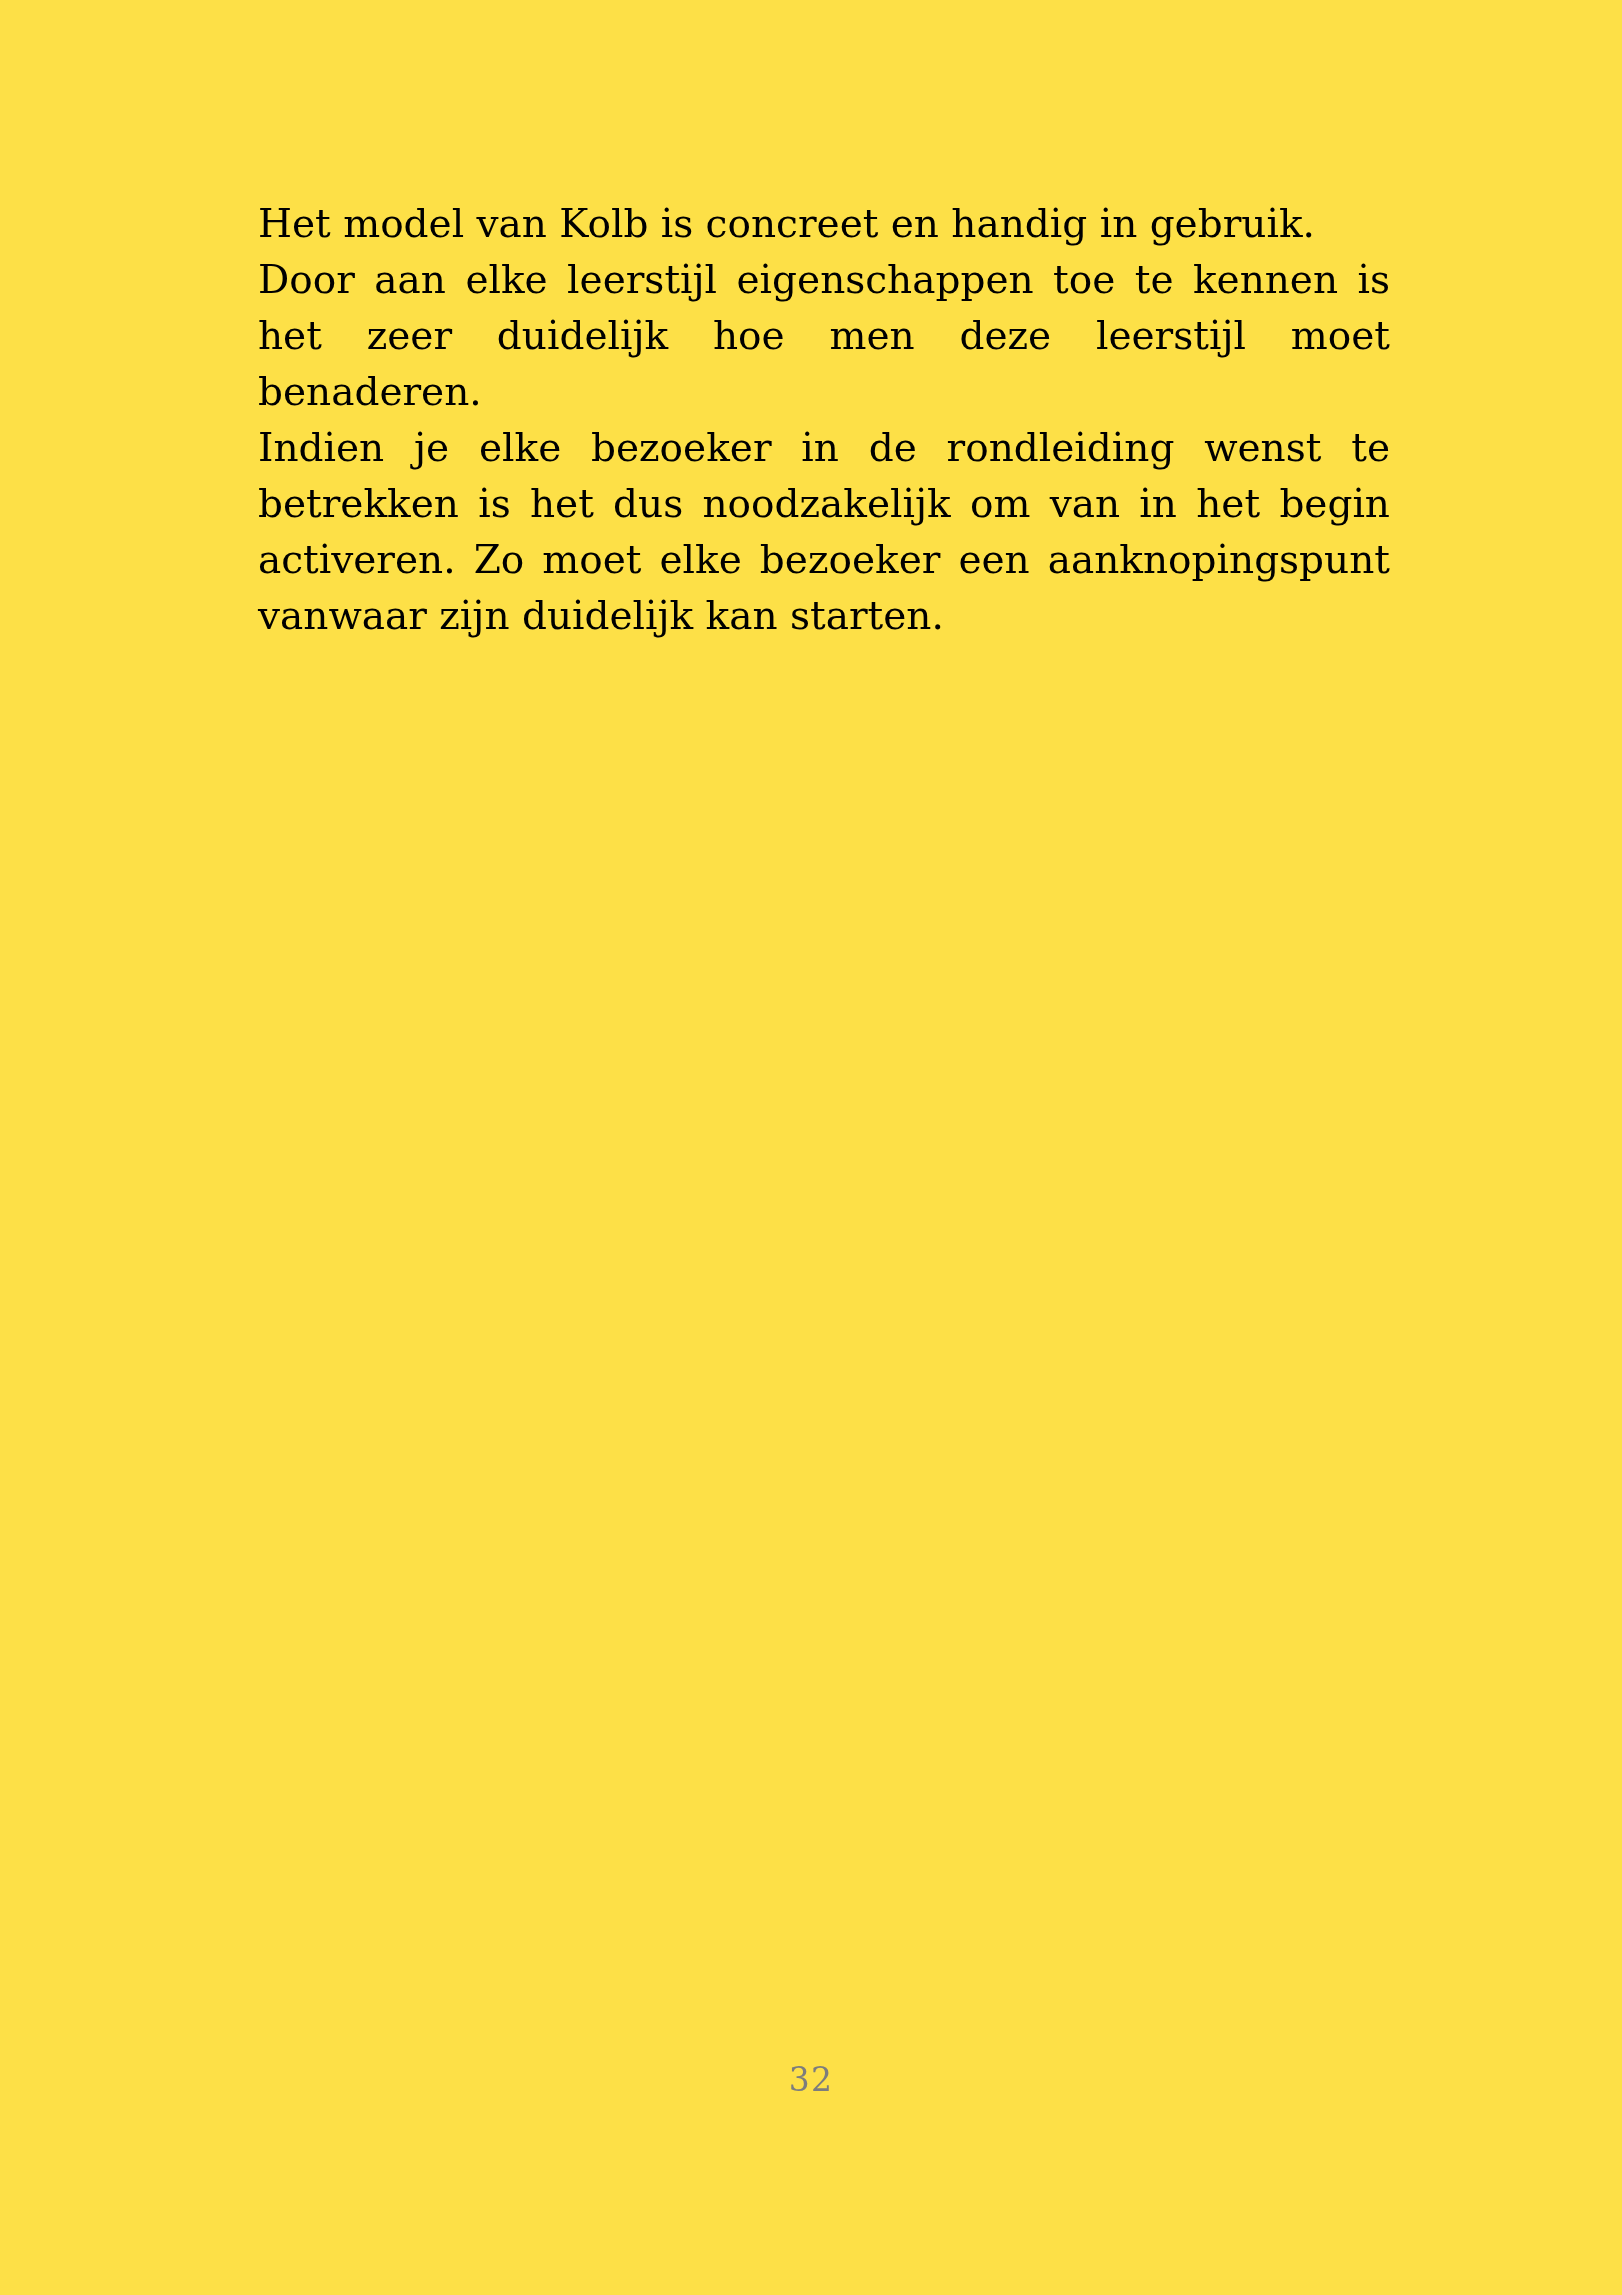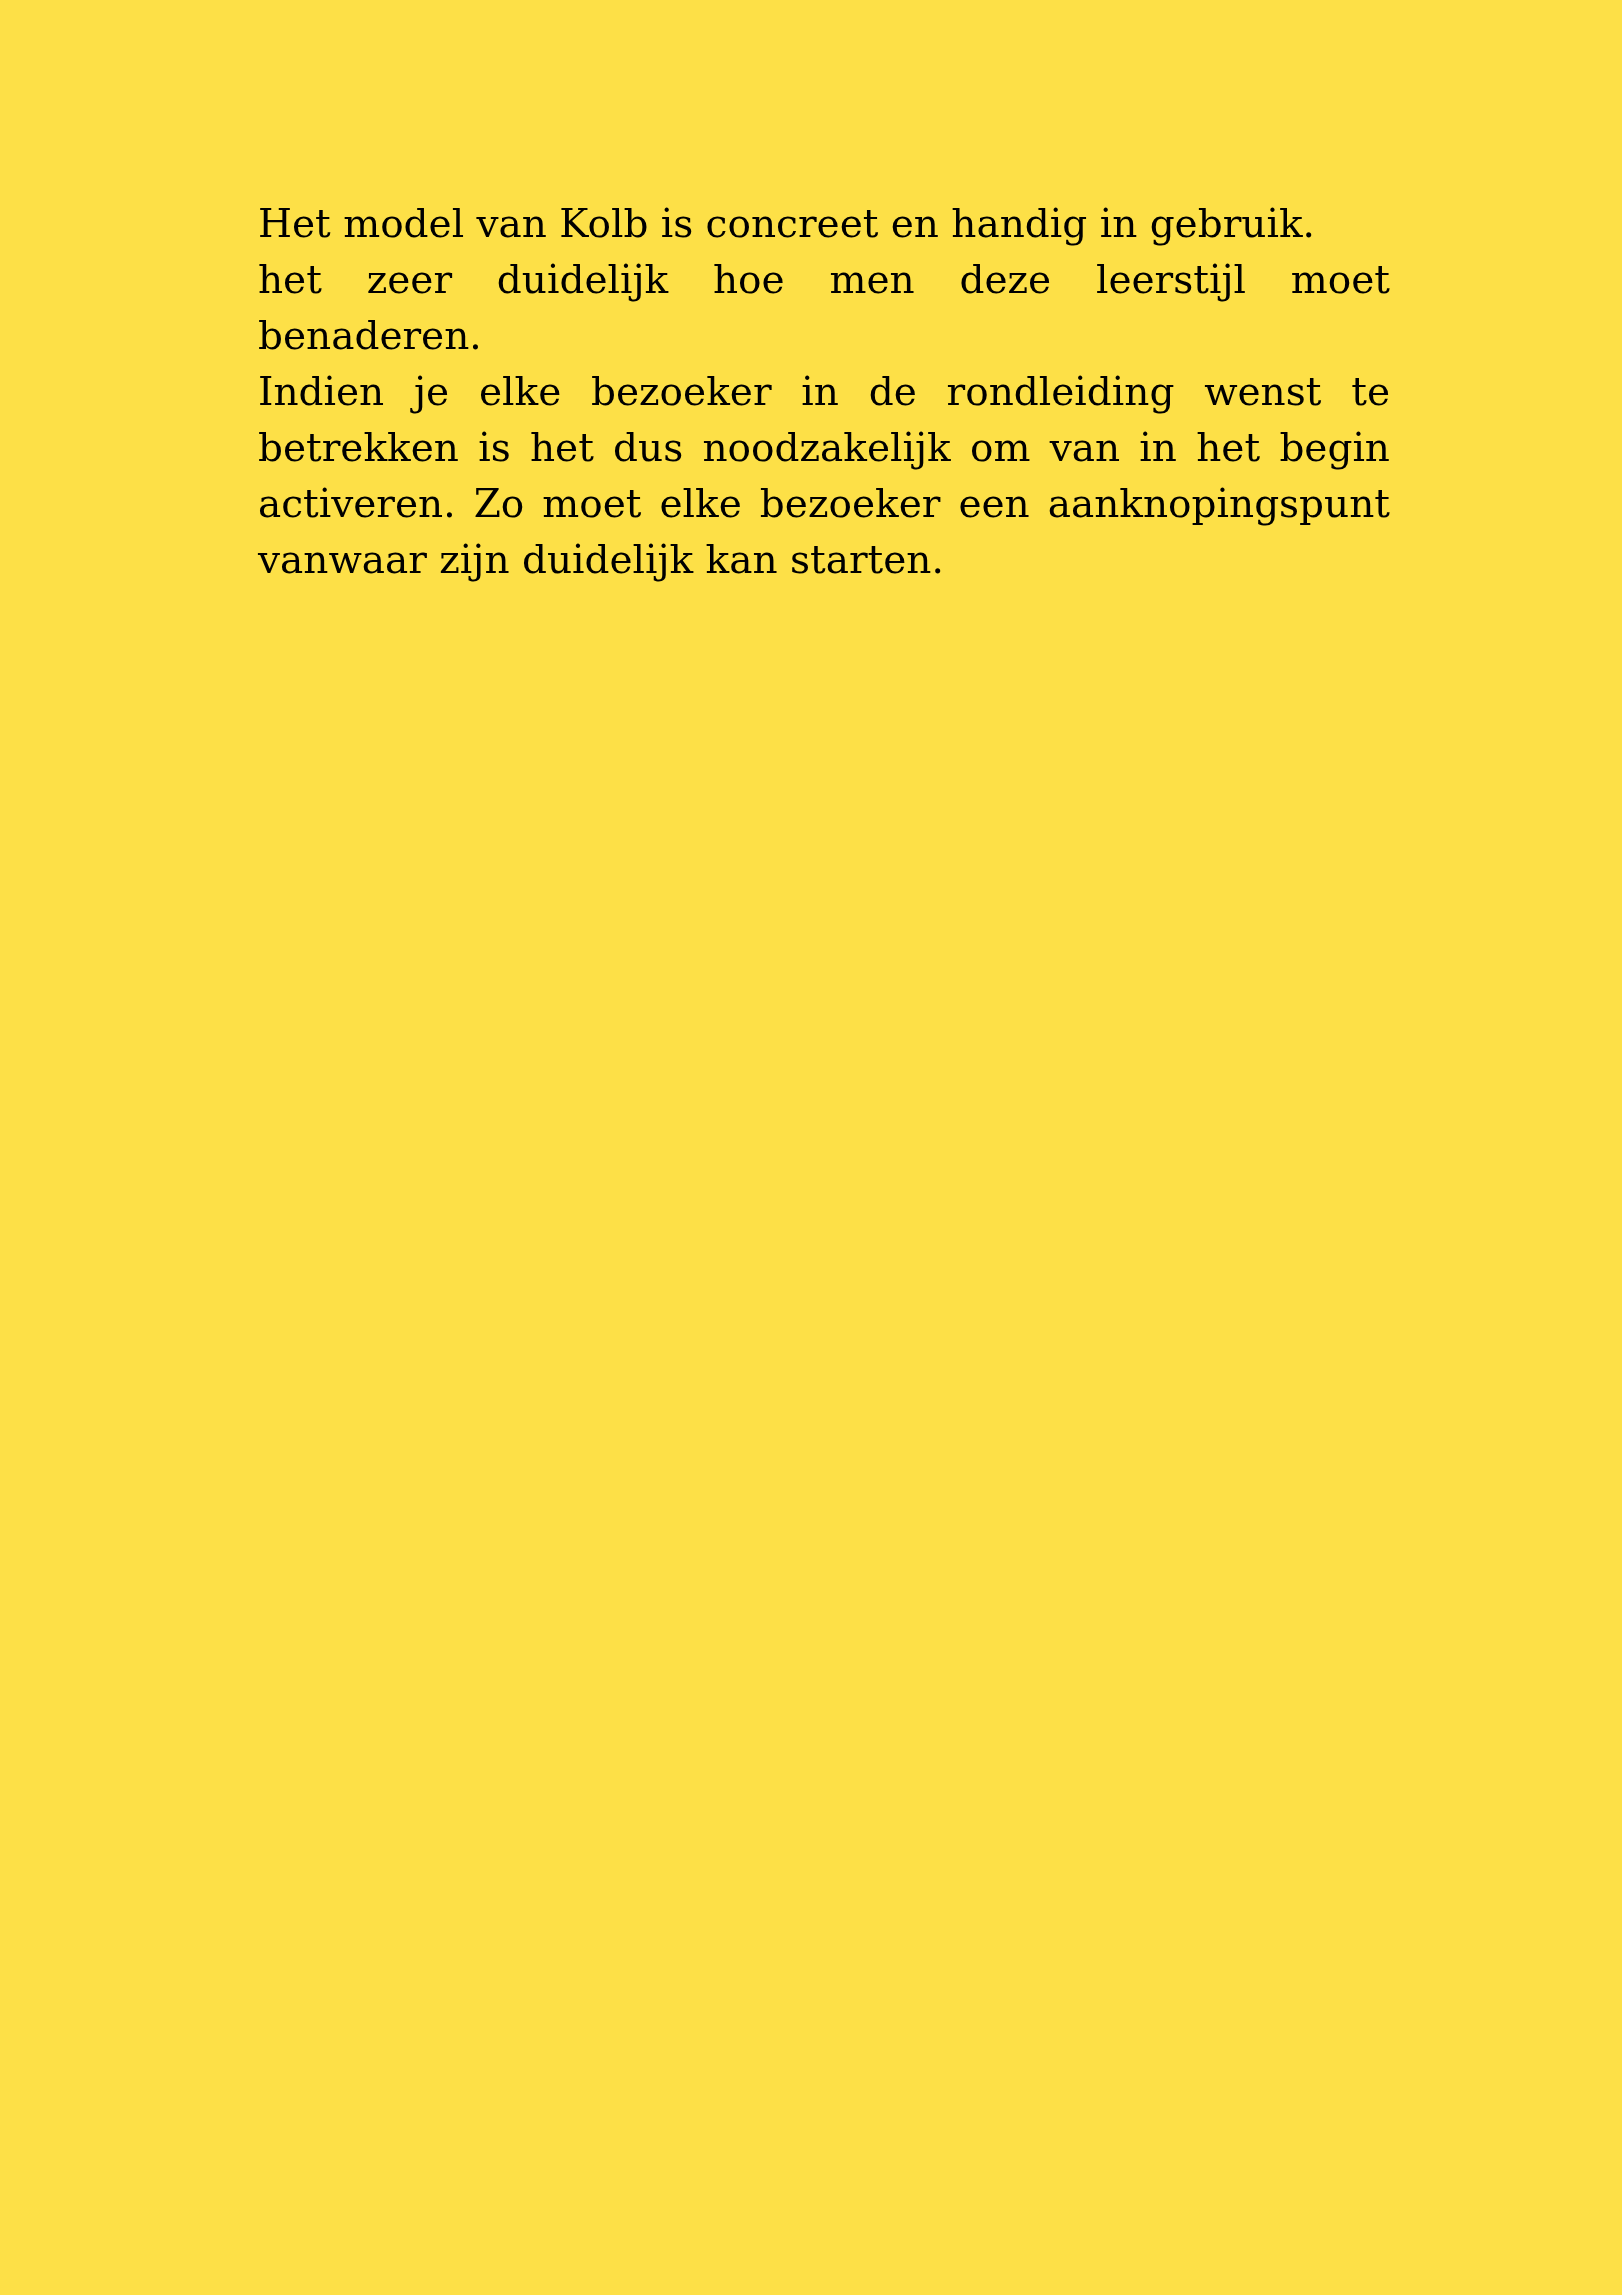--- a/index.html
+++ b/index.html
@@ -45,22 +45,24 @@
     letter-spacing: 1.3px;
   }
 </style>
 </head>
 <body>
 
 <div class="page">
 
   <div class="text-block">
     <div class="line">Het model van Kolb is concreet en handig in gebruik.</div>
+    <div class="line justified">Door aan elke leerstijl eigenschappen toe te kennen is</div>
     <div class="line justified">het zeer duidelijk hoe men deze leerstijl moet benaderen.</div>
     <div class="line justified">Indien je elke bezoeker in de rondleiding wenst te</div>
     <div class="line justified">betrekken is het dus noodzakelijk om van in het begin</div>
     <div class="line justified">activeren. Zo moet elke bezoeker een aanknopingspunt</div>
     <div class="line">vanwaar zijn duidelijk kan starten.</div>
   </div>
 
+  <div class="page-number">32</div>
 
 </div>
 
 
 </body></html>

